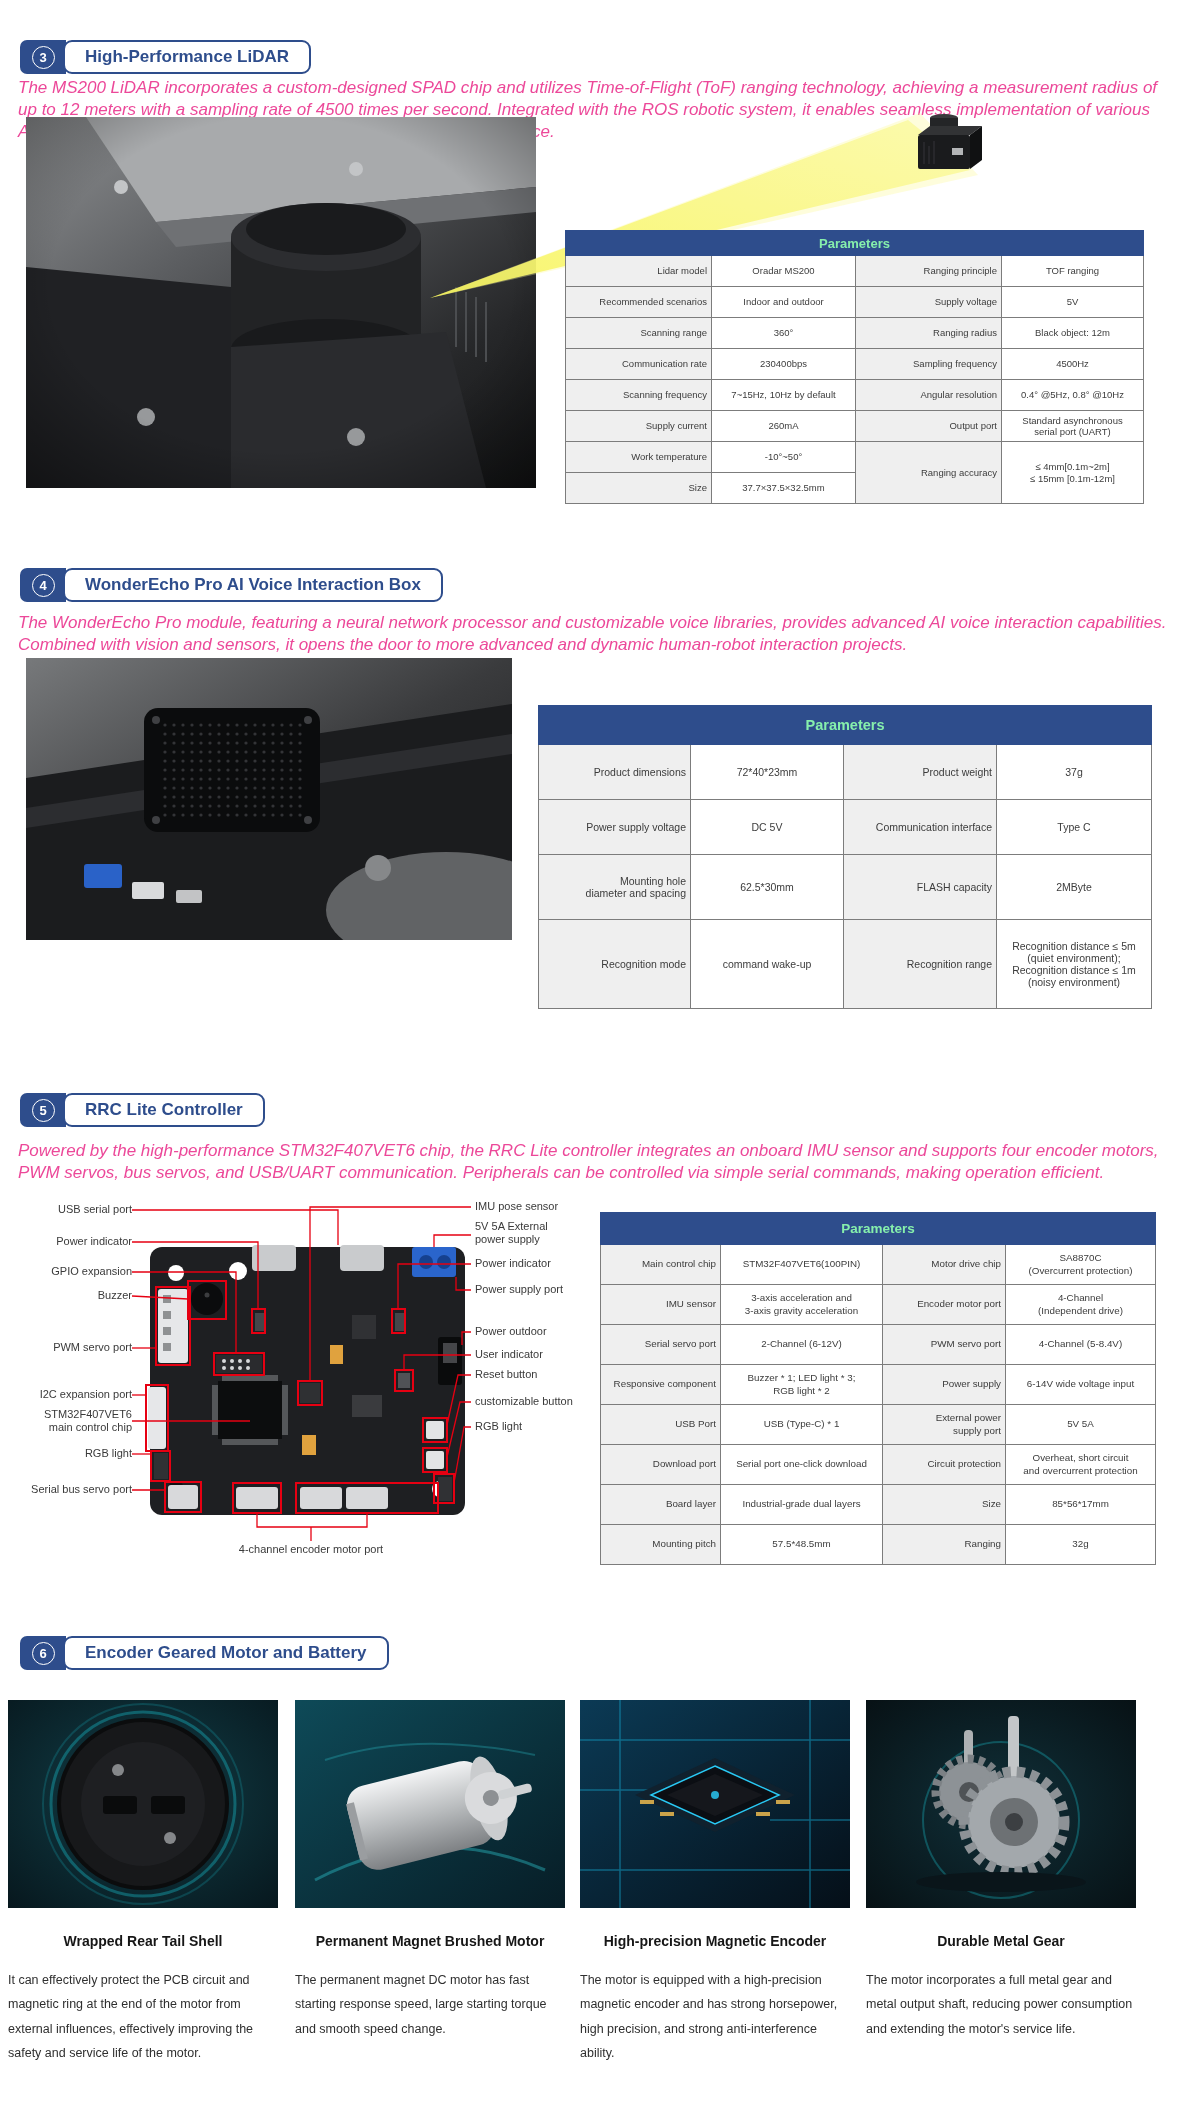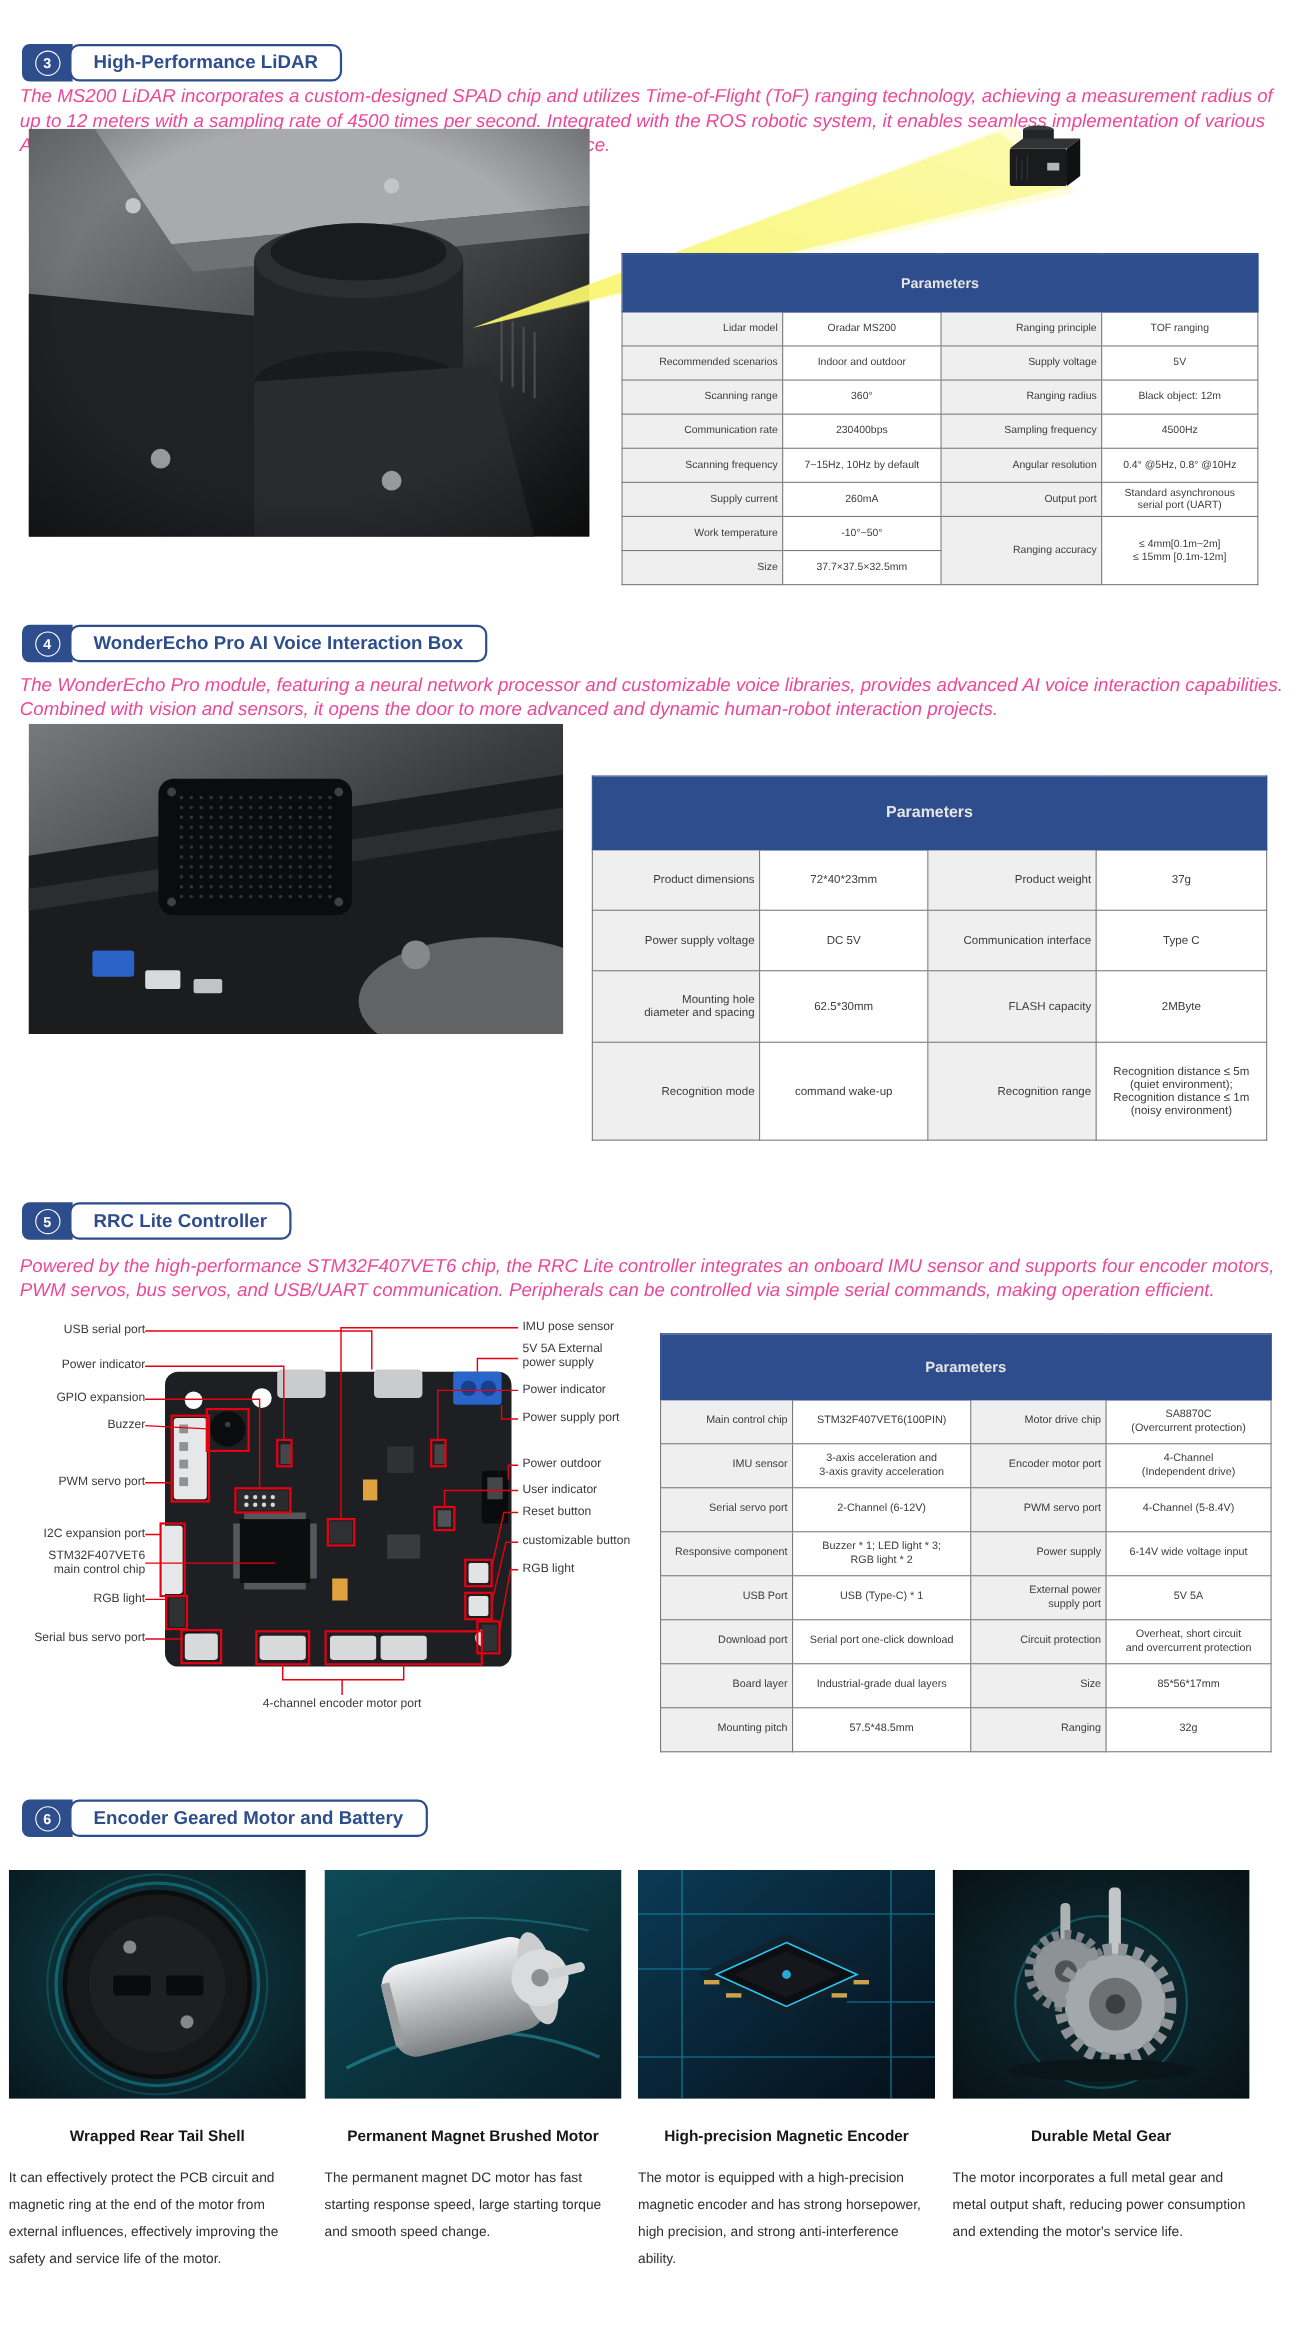--- a/index.html
+++ b/index.html
@@ -13,21 +13,21 @@
              display:flex;align-items:center;justify-content:center;}
   .badge-num .circ{width:21px;height:21px;border:1.6px solid #fff;border-radius:50%;
                    color:#fff;font-size:13px;font-weight:bold;display:flex;align-items:center;justify-content:center;}
   .badge-title{background:#fff;border:2px solid #2e4d8c;border-radius:9px;margin-left:-3px;
                padding:0 20px;display:flex;align-items:center;font-size:17px;font-weight:bold;color:#2e4d8c;}
 
   .desc{font-size:17px;color:#ec4899;line-height:1.3;margin:0;font-style:italic;}
 
   
   table.params{border-collapse:collapse;table-layout:fixed;background:#fff;}
-  table.params th{background:#2e4d8c;color:#e5e5e5;font-weight:bold;border:1px solid #2e4d8c;padding:16px;}
+  table.params th{background:#2e4d8c;color:#86efac;font-weight:bold;border:1px solid #2e4d8c;padding:2px;}
   table.params td{border:1px solid #7c7c7c;text-align:center;vertical-align:middle;color:#3c3c3c;
                   white-space:pre-line;padding:1px 4px;}
   table.params td.l{background:#efefef;text-align:right;}
   .t-lidar{font-size:9.5px;}  .t-lidar th{font-size:13px;height:20px;}  .t-lidar td{height:28px;line-height:1.2;}
   .t-voice{font-size:10.5px;} .t-voice th{font-size:14.5px;height:34px;}
   .t-voice tr.r1 td{height:52px;} .t-voice tr.r2 td{height:52px;} .t-voice tr.r3 td{height:62px;} .t-voice tr.r4 td{height:86px;}
   .t-ctrl{font-size:9.8px;}   .t-ctrl th{font-size:13.5px;height:27px;} .t-ctrl td{height:37px;line-height:1.25;}
 
   
   .blabel{position:absolute;font-size:11px;color:#3a3a3a;line-height:1.15;white-space:pre-line;}

